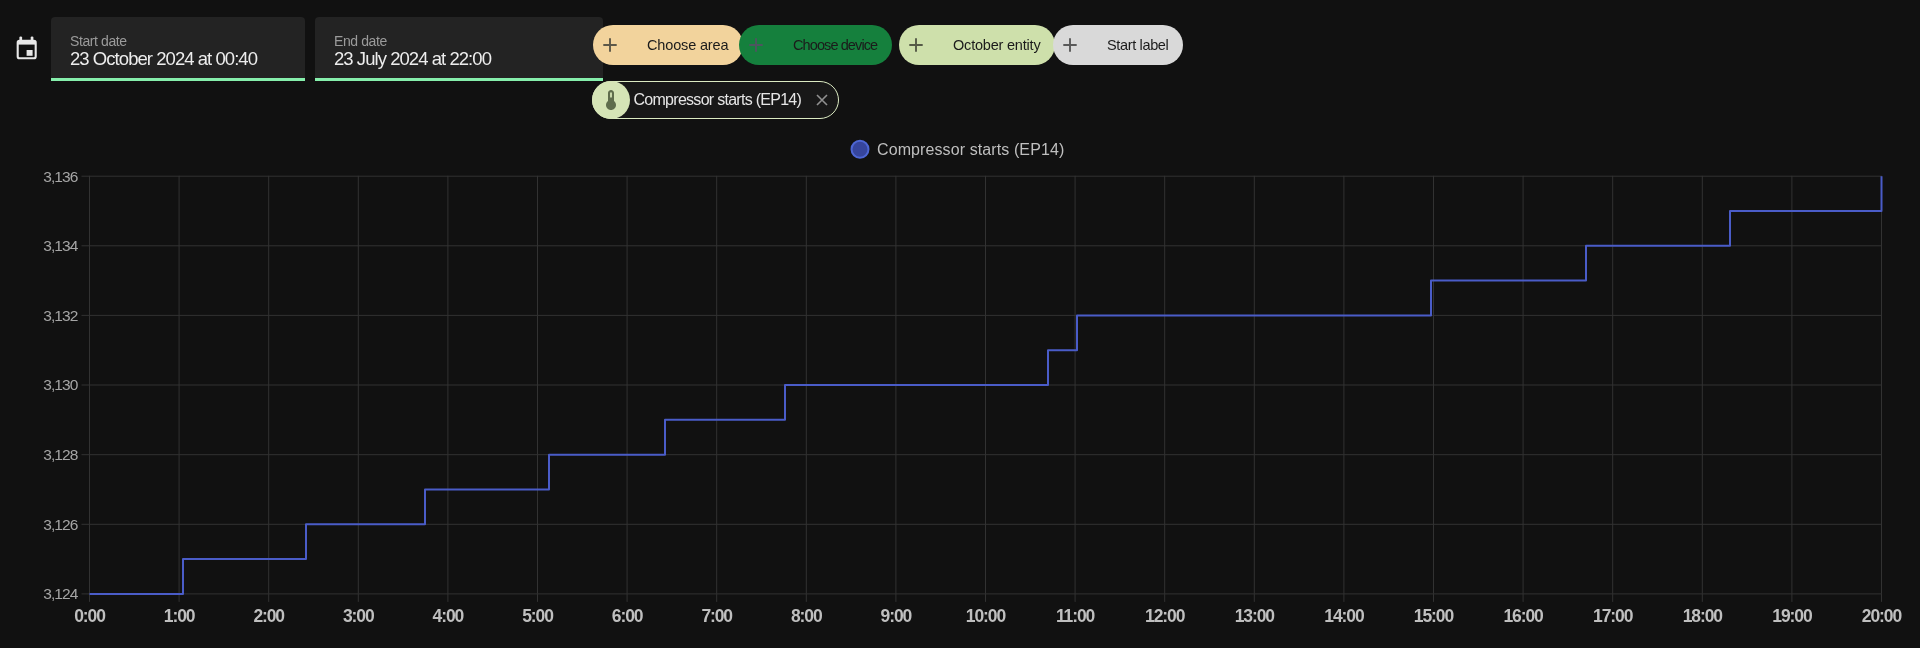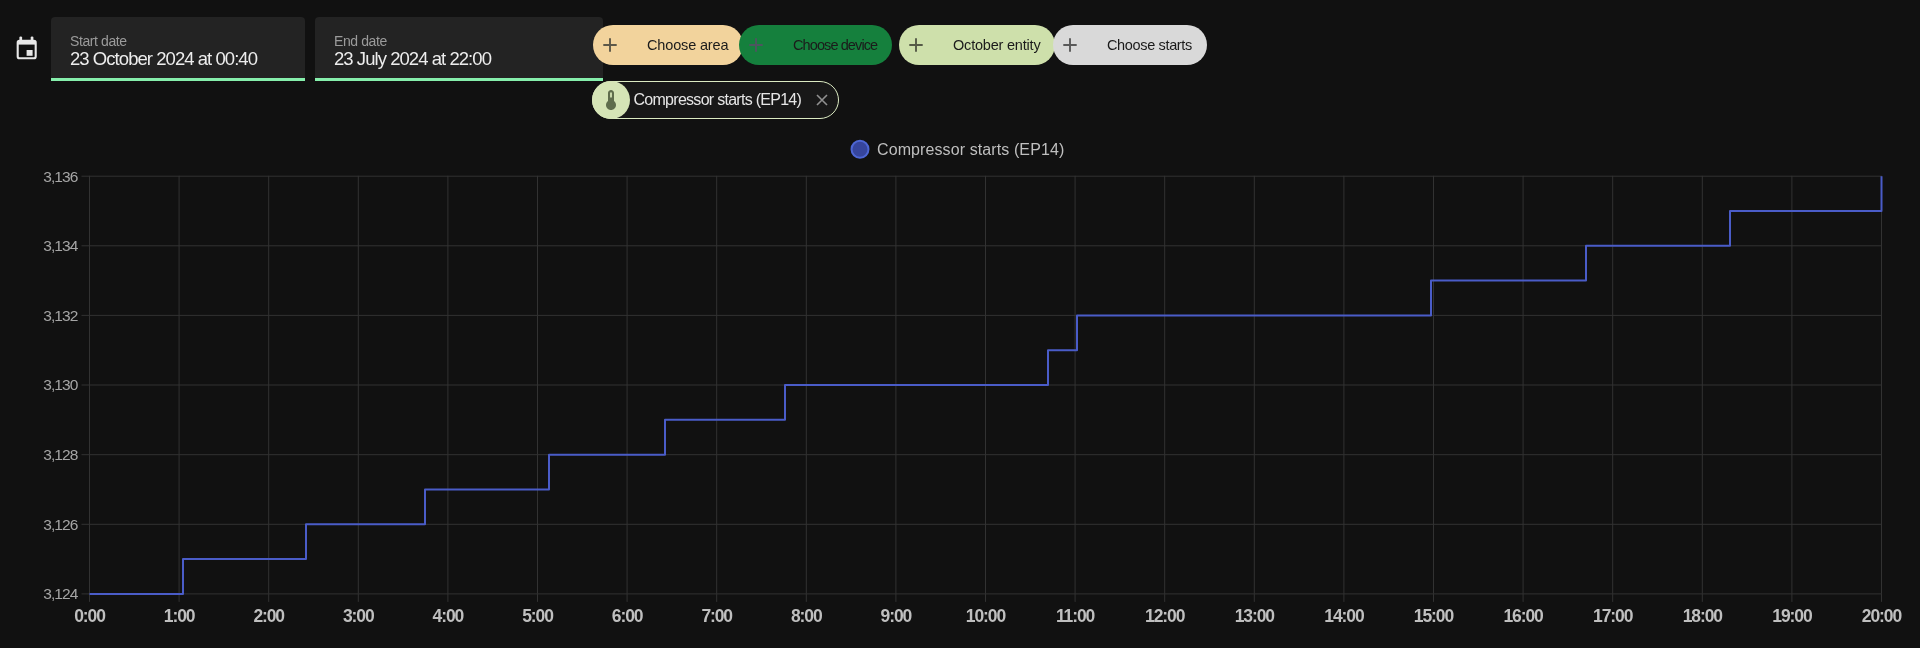--- a/index.html
+++ b/index.html
@@ -52,21 +52,21 @@
 <div class="chip" style="left:899px; background:#cee0ab;">
   <svg width="14" height="14" viewBox="0 0 14 14">
       <path stroke="#555a47" stroke-width="1.9" d="M7 0.3 V13.7 M0.3 7 H13.7"></path>
     </svg>
   <span style="letter-spacing:-0.2px;">October entity</span>
 </div>
 <div class="chip" style="left:1053px; background:#d9d9d9;">
   <svg width="14" height="14" viewBox="0 0 14 14">
       <path stroke="#595959" stroke-width="1.9" d="M7 0.3 V13.7 M0.3 7 H13.7"></path>
     </svg>
-  <span style="letter-spacing:-0.35px;">Choose starts</span>
+  <span style="letter-spacing:-0.35px;">Start label</span>
 </div>
 
 <div class="abs" style="left:592px; top:81px; height:38px; transform:translateZ(0); will-change:transform; border:1px solid #dcebc3; border-radius:19px; background:#181818; display:flex; align-items:center;">
   <div style="width:38px; height:38px; margin:-1px 0 0 -1px; border-radius:50%; background:#d5e4b6; position:relative;">
     <svg width="24" height="24" viewBox="0 0 24 24" style="position:absolute; left:7px; top:7px;">
       <path fill="#5f6d4d" d="M15 13V5c0-1.66-1.34-3-3-3S9 3.34 9 5v8c-1.21 0.91-2 2.37-2 4 0 2.76 2.24 5 5 5s5-2.24 5-5c0-1.63-0.79-3.09-2-4z"></path>
       <path fill="#d5e4b6" d="M12 4.2c0.5 0 0.9 0.4 0.9 0.9v3.7c0 0.5-0.4 0.9-0.9 0.9s-0.9-0.4-0.9-0.9V5.1c0-0.5 0.4-0.9 0.9-0.9z"></path>
     </svg>
   </div>
   <span style="color:#e6e6e6; font-size:16px; letter-spacing:-0.72px; margin-left:3.5px; white-space:nowrap;">Compressor starts (EP14)</span>

